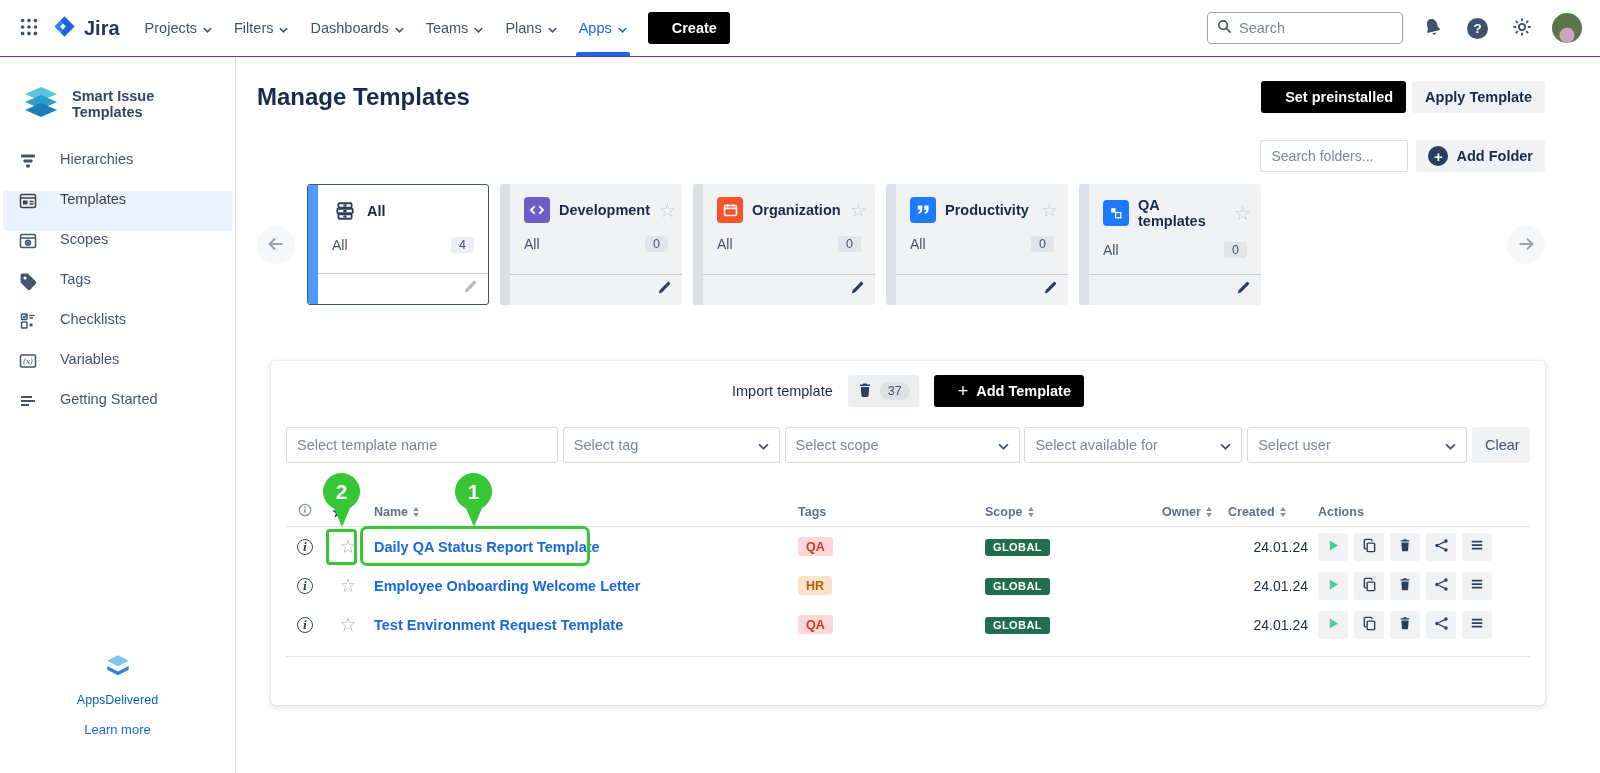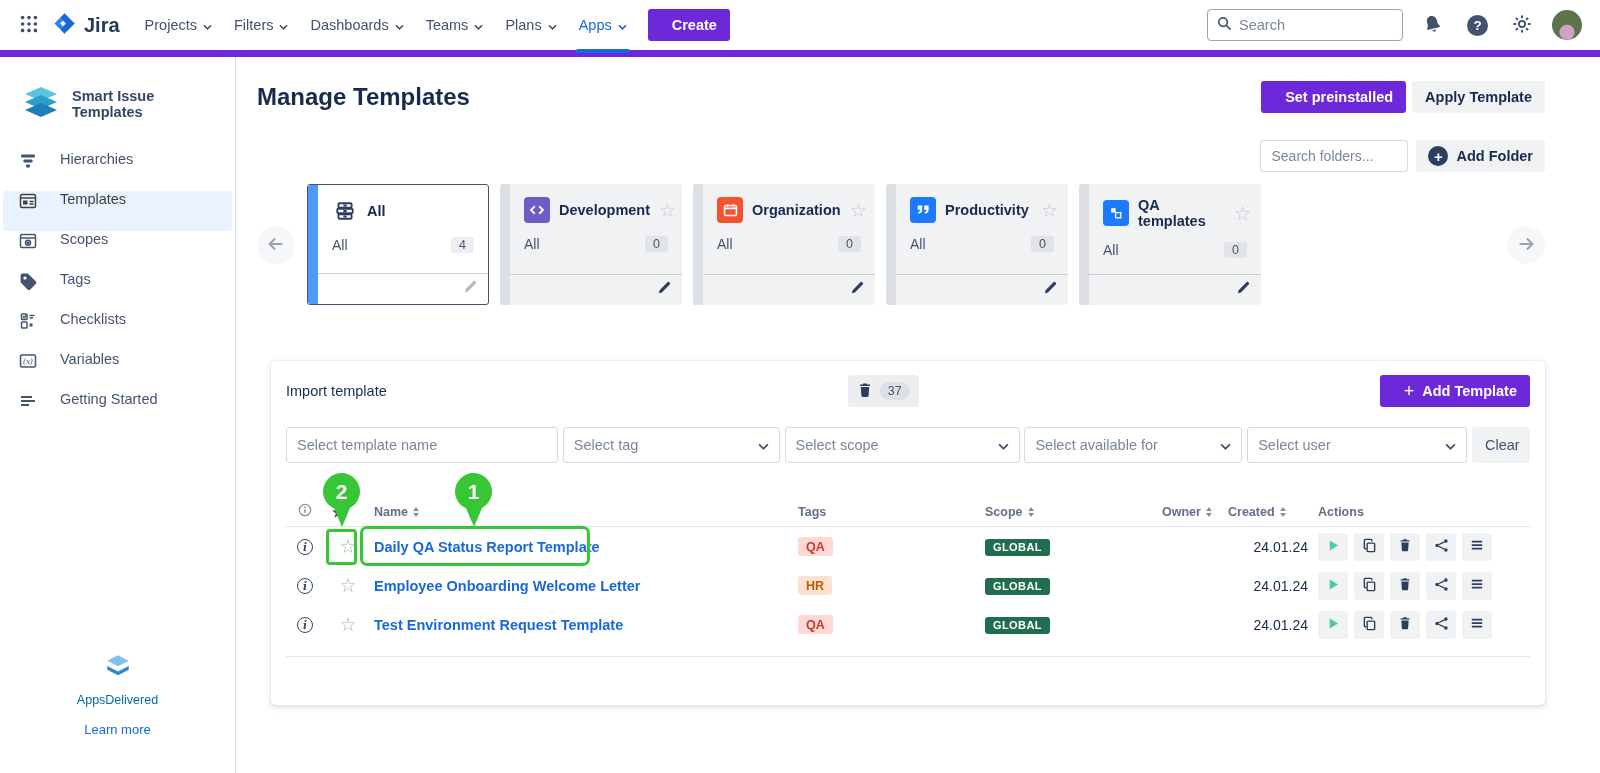--- a/index.html
+++ b/index.html
@@ -1,28 +1,28 @@
 <!DOCTYPE html>
 <html><head>
 <meta charset="utf-8">
 <style>
   * { margin:0; padding:0; box-sizing:border-box; }
   html,body { width:1600px; height:773px; background:#fff; font-family:"Liberation Sans",sans-serif; color:#172B4D; overflow:hidden; }
 
   
-  .topbar { height:57px; display:flex; padding:0 18px 0 14px; border-bottom:7px solid #6d28d9; background:#fff; }
+  .topbar { height:57px; display:flex; padding:0 18px 0 14px; border-bottom:1px solid #6d28d9; background:#fff; }
   .tb-left { display:flex; align-items:center; height:100%; }
   .icon-btn { background:none; border:none; color:#42526E; display:flex; align-items:center; justify-content:center; cursor:pointer; padding:4px; }
   .brand { display:flex; align-items:center; gap:7px; margin:0 14px 0 8px; }
   .brand-name { font-size:20px; font-weight:700; color:#253858; }
   .nav-item { display:flex; align-items:center; gap:6px; height:56px; padding:0 11px; font-size:14.5px; font-weight:500; color:#42526E; background:none; border:none; cursor:pointer; position:relative; }
   .nav-item.active { color:#1868DB; }
   .nav-item.active::after { content:""; position:absolute; left:8px; right:8px; bottom:0; height:4px; background:#1868DB; border-radius:2px 2px 0 0; }
   .btn { height:32px; border:none; border-radius:3px; font-size:14.5px; font-weight:600; padding:0 13px; cursor:pointer; font-family:inherit; }
-  .btn-primary { background:#6d28d9; color:#fff;padding-left:24px; }
+  .btn-primary { background:#000000; color:#fff;padding-left:24px; }
   .btn-subtle { background:#F1F2F4; color:#172B4D; }
   .create-btn { margin-left:10px; }
   .tb-right { margin-left:auto; display:flex; align-items:center; gap:15px; }
   .search-box { width:196px; height:32px; border:1.5px solid #99A3B5; border-radius:4px; display:flex; align-items:center; gap:7px; padding:0 9px; color:#44546F; }
   .search-box input { border:none; outline:none; width:100%; font-size:14.5px; font-family:inherit; color:#172B4D; }
   .search-box input::placeholder { color:#7A869A; }
   .bell { transform:rotate(-14deg); }
   .help-badge { width:21px; height:21px; border-radius:50%; background:#42526E; color:#fff; font-size:13.5px; font-weight:700; display:flex; align-items:center; justify-content:center; }
   .avatar { width:30px; height:30px; border-radius:50%; background:radial-gradient(circle at 50% 74%, #CFA3C3 0 7px, #5B7449 8px), #5B7449; border:none; cursor:pointer; }
 
@@ -64,21 +64,21 @@
   .fcard-sub { margin-top:13px; display:flex; align-items:center; justify-content:space-between; padding-right:4px; }
   .fcard-subtitle { font-size:14px; color:#44546F; }
   .fcard-count { background:#E2E4E9; border-radius:3px; padding:1px 8px; font-size:12.5px; color:#44546F; }
   .fcard.selected .fcard-count { background:#EDEEF1; }
   .fcard-divider { position:absolute; left:10px; right:0; bottom:30px; height:1px; background:#C7CCD3; }
   .fcard-edit { position:absolute; right:10px; bottom:7px; background:none; border:none; color:#2C3E5D; cursor:pointer; }
   .fcard.selected .fcard-edit { color:#B3BAC5; }
 
   
   .tcard { margin:56px 0 0 14px; background:#fff; border-radius:4px; box-shadow:0 0 1px rgba(9,30,66,.35), 0 2px 7px rgba(9,30,66,.14); padding:14px 15px 48px; position:relative; }
-  .tcard-toolbar { display:flex; justify-content:space-between; align-items:center; gap:15px; }
+  .tcard-toolbar { display:flex; justify-content:center; align-items:center; gap:15px; }
   .import-label { font-size:14.5px; font-weight:500; color:#172B4D; background:none; border:none; cursor:pointer; font-family:inherit; }
   .trash-btn { display:flex; align-items:center; gap:7px; background:#EDEEF1; border:none; border-radius:3px; height:32px; padding:0 9px; cursor:pointer; color:#2C3E5D; }
   .trash-count { background:#DDE0E5; border-radius:9px; padding:2px 8px; font-size:12.5px; color:#44546F; }
   .add-template { display:flex; align-items:center; gap:8px; }
   .add-template .plus { font-size:18px; font-weight:400; line-height:1; }
 
   .filters { margin-top:20px; display:flex; justify-content:space-between; }
   .f-input, .f-select { height:36px; border:1px solid #D5D9E0; border-radius:3px; background:#fff; font-size:14.5px; color:#7A869A; padding:0 10px; font-family:inherit; }
   .f-input { outline:none; }
   .f-input::placeholder { color:#7A869A; }

